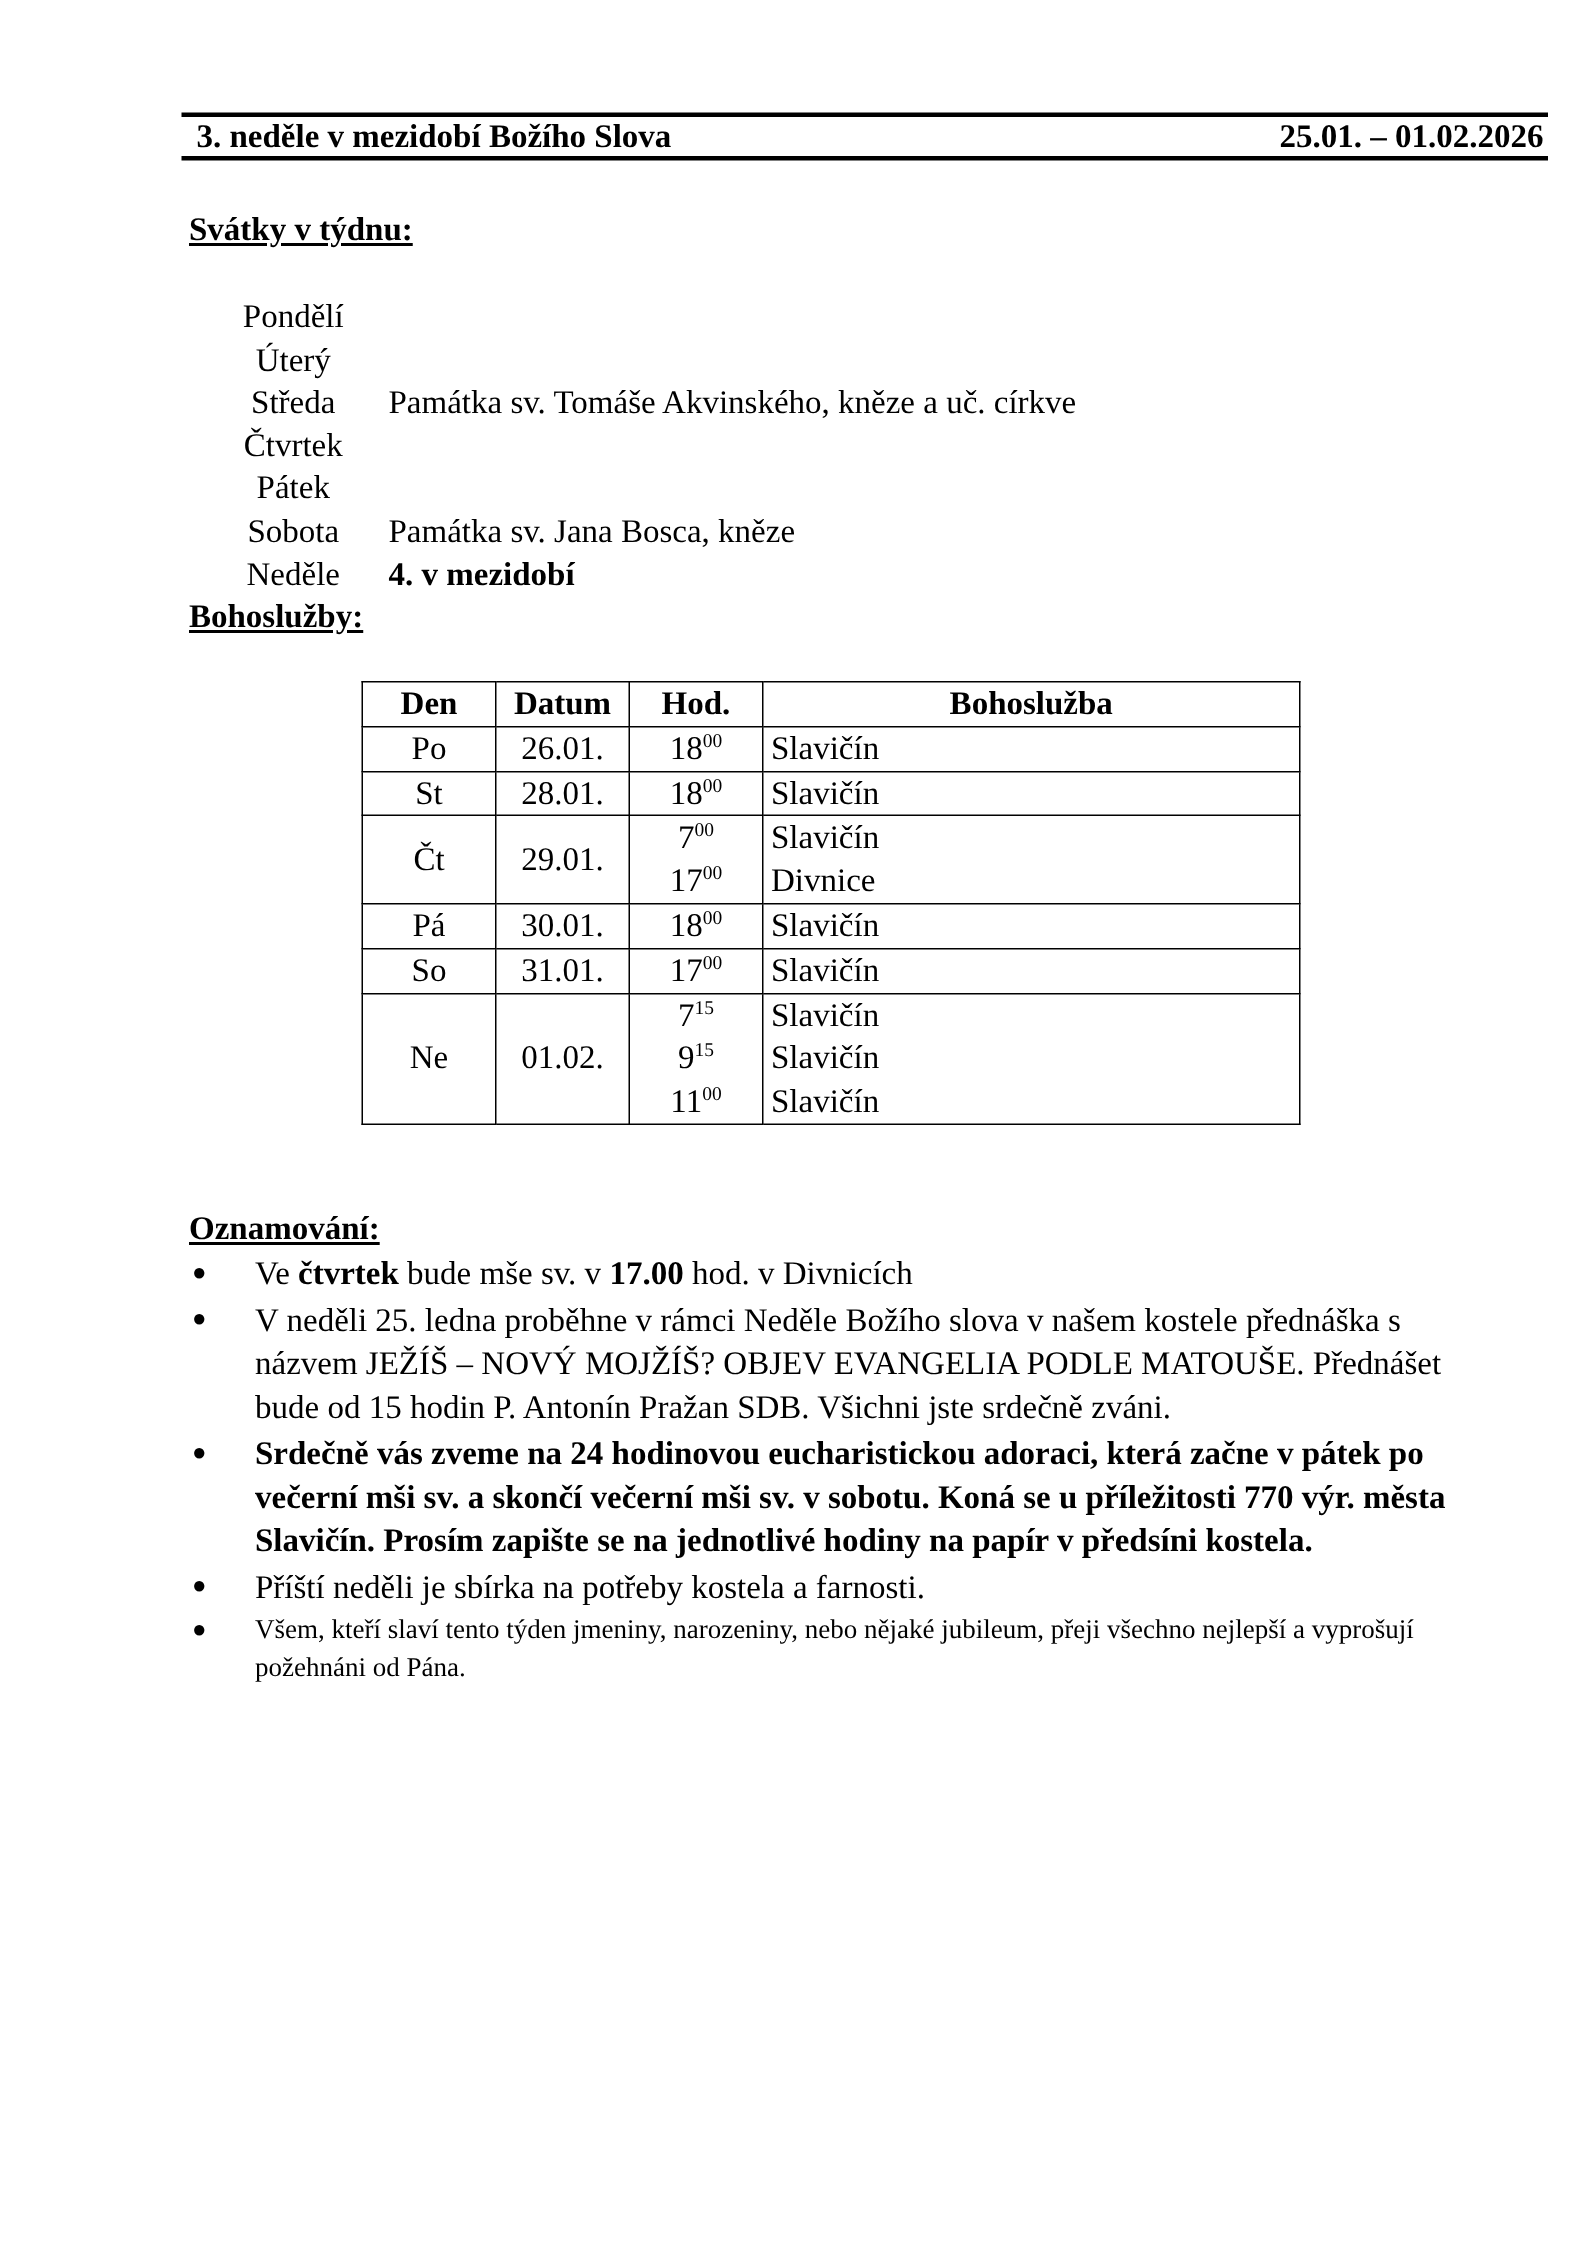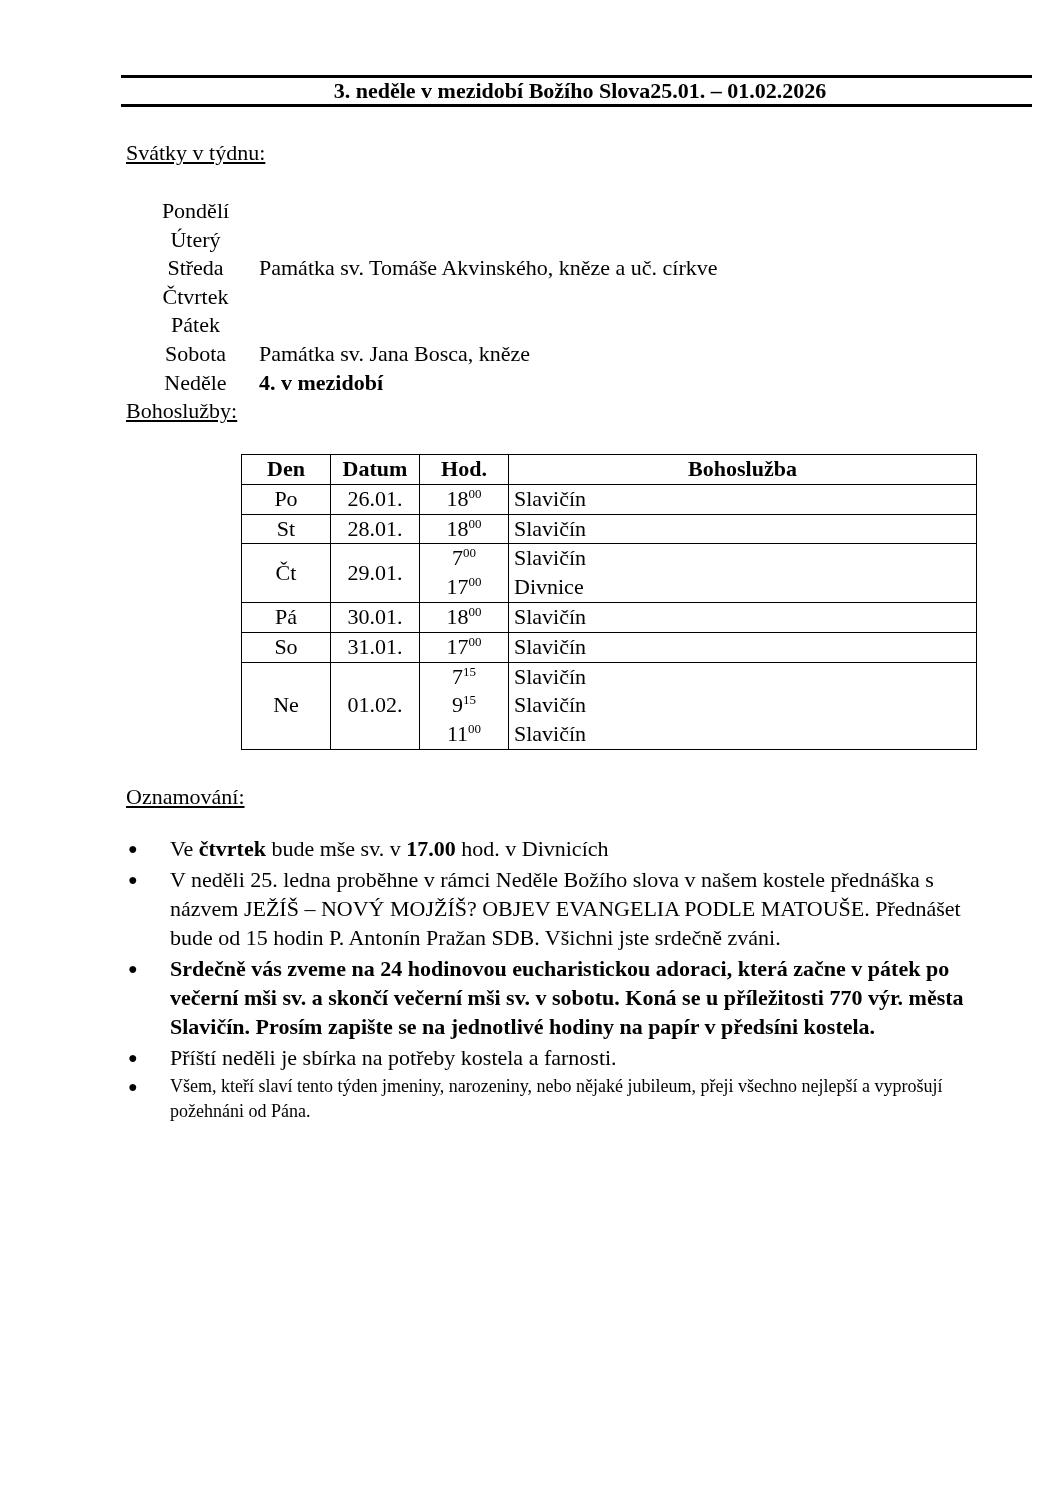--- a/index.html
+++ b/index.html
@@ -4,33 +4,33 @@
 <style>
   html, body { margin: 0; padding: 0; background: #ffffff; }
   body {
     width: 1058px; height: 1497px; position: relative; overflow: hidden;
     font-family: "Liberation Serif", "DejaVu Serif", serif; color: #000;
   }
   .header {
     position: absolute; left: 121px; top: 75px; width: 911px;
     border-top: 3px solid #000; border-bottom: 3px solid #000;
     height: 32px; box-sizing: border-box;
-    display: flex; justify-content: center; align-items: center;
+    display: flex; justify-content: space-between; align-items: center;
     font-weight: bold; font-size: 22px; padding: 0 3px 0 10px;
   }
   .section-title {
-    position: absolute; left: 126px; font-weight: normal; font-size: 22px;
+    position: absolute; left: 126px; font-weight: bold; font-size: 22px;
     text-decoration: underline;
   }
   .feasts { position: absolute; left: 132px; top: 197px; font-size: 22px; text-align: center; }
   .feast-row { display: flex; height: 28.6px; line-height: 28.6px; }
   .feast-day { width: 127px; }
   .feast-desc.bold { font-weight: bold; }
   table.services {
-    position: absolute; left: 241px; top: 454px; width: 736px;
+    position: absolute; left: 241px; top: 454px; width: 626px;
     border-collapse: collapse; font-size: 22px;
   }
   table.services th, table.services td {
     border: 1.5px solid #000; padding: 0; line-height: 28.8px;
   }
   table.services th { font-weight: bold; text-align: center; }
   table.services th:nth-child(1) { width: 88px; }
   table.services th:nth-child(2) { width: 88px; }
   table.services th:nth-child(3) { width: 88px; }
   td.c { text-align: center; margin-top: 32px; }
@@ -159,21 +159,21 @@
         </td>
         <td class="l">
           <span class="tline">Slavičín</span>
           <span class="tline">Slavičín</span>
           <span class="tline">Slavičín</span>
         </td>
       </tr>
     </tbody>
 </table>
 
-<div class="section-title" style="top:784px;">Oznamování:</div>
+<div class="section-title" style="top:806px;">Oznamování:</div>
 
 <div class="notes" id="notes">
     <div class="note">
       <span class="bullet">●</span>
       <span class="note-text"><span>Ve </span><b>čtvrtek</b><span> bude mše sv. v </span><b>17.00</b><span> hod. v Divnicích</span></span>
     </div>
     <div class="note">
       <span class="bullet">●</span>
       <span class="note-text"><span>V neděli 25. ledna proběhne v rámci Neděle Božího slova v našem kostele přednáška s názvem JEŽÍŠ – NOVÝ MOJŽÍŠ? OBJEV EVANGELIA PODLE MATOUŠE. Přednášet bude od 15 hodin P. Antonín Pražan SDB. Všichni jste srdečně zváni.</span></span>
     </div>

